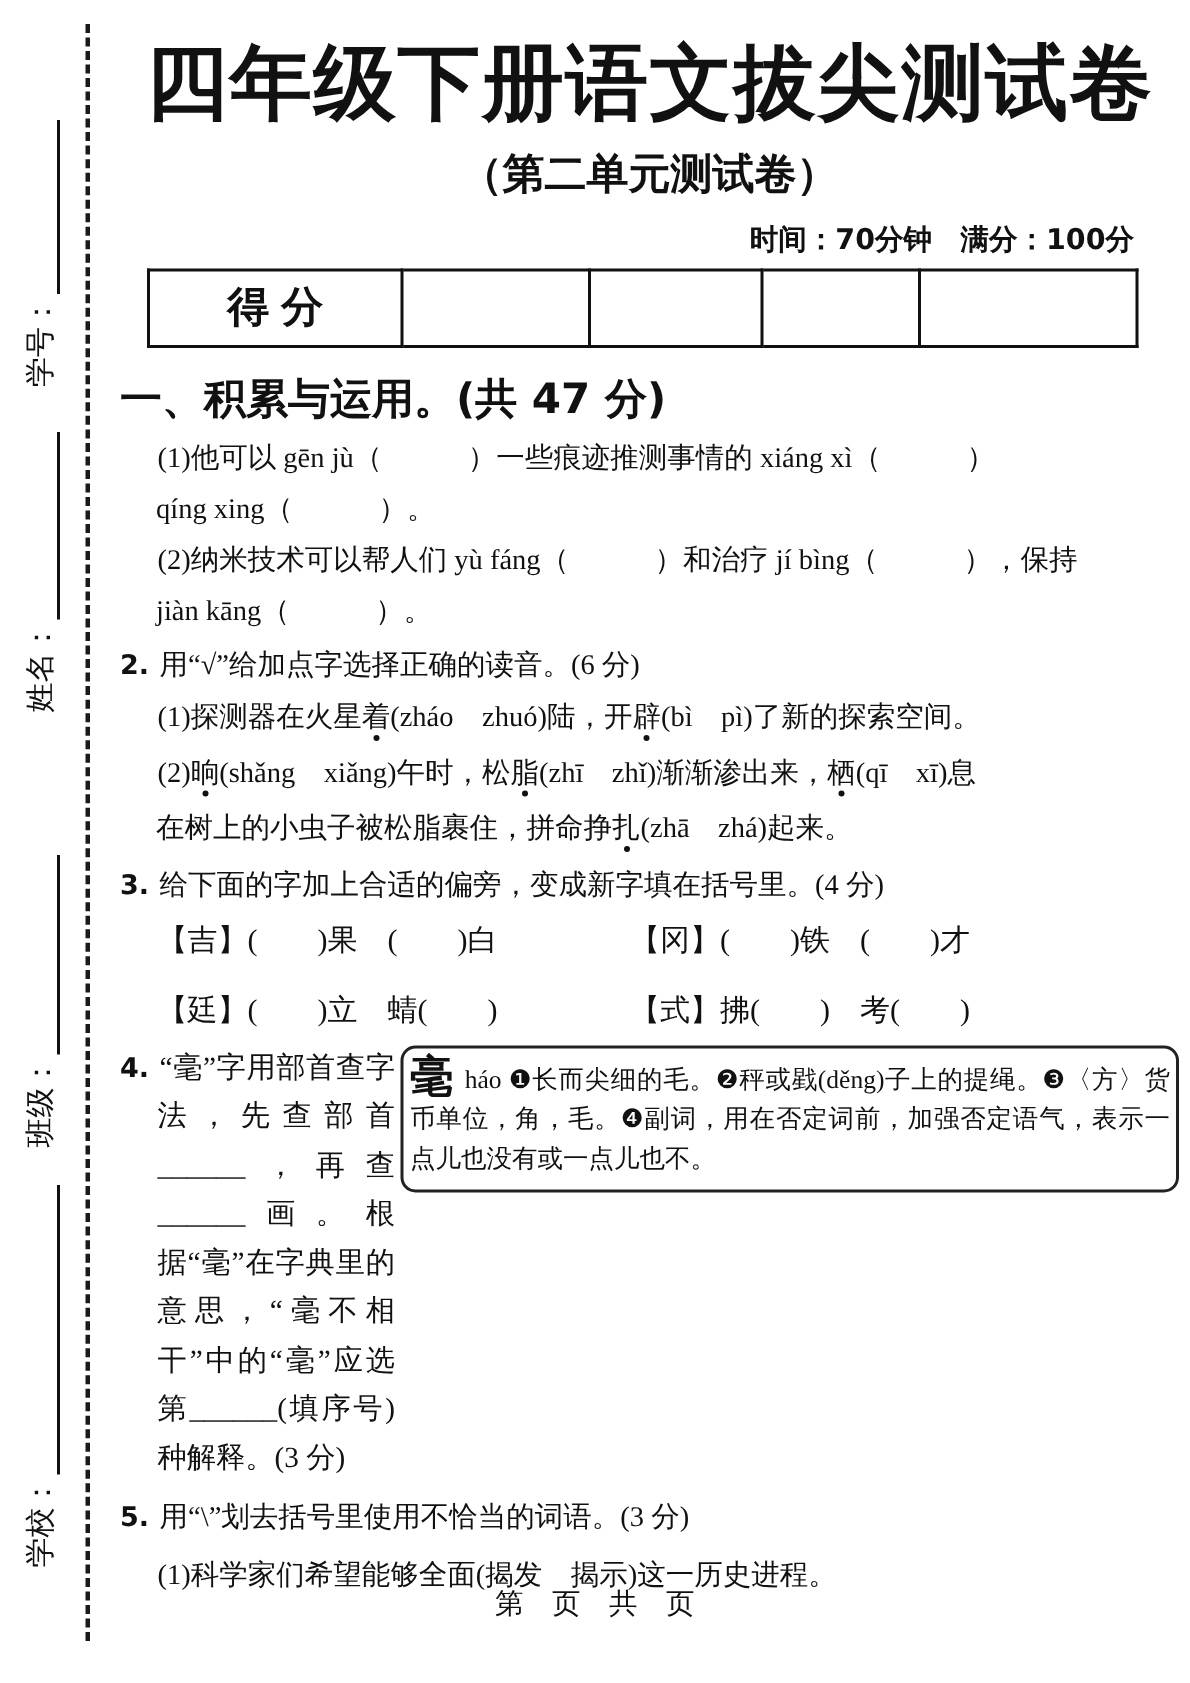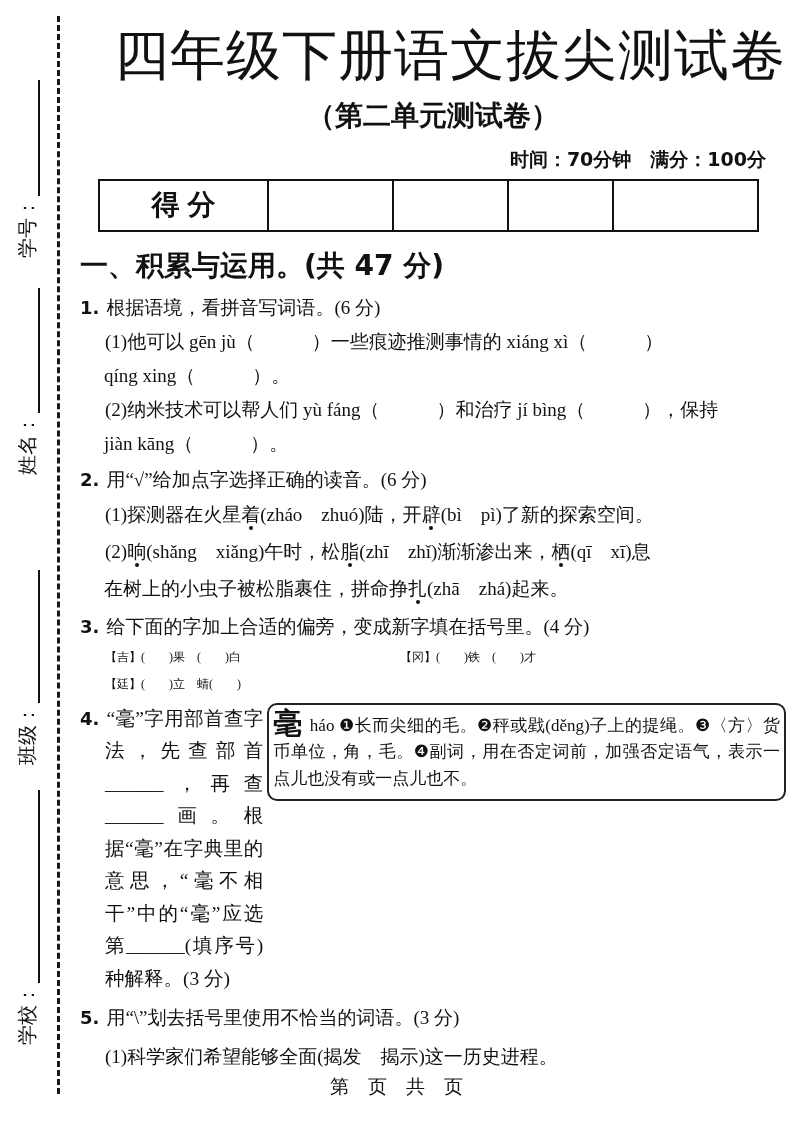--- a/index.html
+++ b/index.html
@@ -14,29 +14,29 @@
   }
   .seal-field{
     position:absolute;left:14px;transform-origin:0 0;transform:rotate(-90deg);
     display:flex;align-items:flex-end;height:26px;font-size:20px;white-space:nowrap;
   }
   .seal-label{flex:0 0 auto;line-height:26px;}
   .seal-blank{flex:1 1 auto;border-bottom:2px solid #111;height:22px;margin-left:2px;}
   
   .main{position:absolute;left:80px;top:0;width:706px;}
   h1.title{
-    margin:24px 0 0;text-align:right;font-family:"DejaVu Sans","Liberation Sans",sans-serif;
-    font-weight:400;font-size:55px;line-height:1.15;letter-spacing:1px;
+    margin:24px 0 0;text-align:center;font-family:"DejaVu Sans","Liberation Sans",sans-serif;
+    font-weight:700;font-size:55px;line-height:1.15;letter-spacing:1px;
   }
   h2.subtitle{
     margin:12px 0 0;text-align:center;font-family:"DejaVu Sans","Liberation Sans",sans-serif;
     font-weight:700;font-size:28px;line-height:1.2;
   }
   .meta{
-    margin:14px 20px 0 0;text-align:right;
+    margin:14px 30px 0 0;text-align:right;
     font-family:"DejaVu Sans","Liberation Sans",sans-serif;font-weight:600;font-size:19px;
   }
   table.score{
     border-collapse:collapse;margin:6px 0 0 18px;table-layout:fixed;
   }
   table.score td{
     border:2px solid #111;height:47px;text-align:center;vertical-align:middle;
     font-size:28px;font-weight:700;
   }
   td.wide-ls{letter-spacing:8px;text-indent:8px;}
@@ -49,34 +49,34 @@
   .qi{margin:7px 0 0 25px;font-size:19px;line-height:27px;}
   .cont{margin-left:24px;}
   .dotline{line-height:30px;}
   .dot{position:relative;}
   .dot::after{
     content:"";position:absolute;left:50%;bottom:-5px;width:4px;height:4px;
     background:#111;border-radius:50%;transform:translateX(-50%);
   }
   .q3grid{
     display:grid;grid-template-columns:295px 1fr;column-gap:0;row-gap:10px;
-    margin:9px 0 0 25px;font-size:12px;
+    margin:9px 0 0 25px;font-size:20px;gap:20px;
   }
   .q4row{display:flex;align-items:flex-start;margin-top:10px;}
   .q4text{width:372px;font-size:19.5px;line-height:32.5px;text-align:justify;
     padding-left:25px;text-indent:-25px;margin:0;}
   .dictbox{
     margin-left:4px;flex:1 1 auto;border:2px solid #222;border-radius:10px;
     padding:5px 4px 7px;font-size:17px;line-height:26.5px;text-align:justify;
   }
   .dict-char{font-size:29px;font-weight:700;margin-right:7px;vertical-align:-2px;
     font-family:"DejaVu Sans","Liberation Sans",sans-serif;}
   .q5 .qi{margin-top:12px;}
   .footer{
-    position:absolute;left:0;right:0;bottom:22px;text-align:center;font-size:19px;
+    position:absolute;left:0;right:0;bottom:40px;text-align:center;font-size:19px;
   }
 </style>
 </head>
 <body>
 
 <div class="page">
 
   <div class="seal-line"></div>
 
   <div class="seal-field" style="top:258px;width:178px;">
@@ -117,40 +117,40 @@
         <td></td>
         <td></td>
         <td></td>
       </tr>
     </tbody>
       </table>
 
     <div class="sec">一、积累与运用。(共 47 分)</div>
 
     <div class="q">
-      <p class="qt"><b class="qn">1.</b><span>根据语境，看拼音写词语。(6 分)</span></p>
       <p class="qi">(1)他可以 gēn jù（　　　）一些痕迹推测事情的 xiáng xì（　　　）</p>
       <p class="qi cont">qíng xing（　　　）。</p>
       <p class="qi">(2)纳米技术可以帮人们 yù fáng（　　　）和治疗 jí bìng（　　　），保持</p>
       <p class="qi cont">jiàn kāng（　　　）。</p>
     </div>
 
     <div class="q">
       <p class="qt"><b class="qn">2.</b><span>用“√”给加点字选择正确的读音。(6 分)</span></p>
       <p class="qi dotline"><span>(1)探测器在火星</span><span class="dot">着</span><span>(zháo　zhuó)陆，开</span><span class="dot">辟</span><span>(bì　pì)了新的探索空间。</span></p>
       <p class="qi dotline"><span>(2)</span><span class="dot">晌</span><span>(shǎng　xiǎng)午时，松</span><span class="dot">脂</span><span>(zhī　zhǐ)渐渐渗出来，</span><span class="dot">栖</span><span>(qī　xī)息</span></p>
       <p class="qi dotline cont"><span>在树上的小虫子被松脂裹住，拼命挣</span><span class="dot">扎</span><span>(zhā　zhá)起来。</span></p>
     </div>
 
     <div class="q">
       <p class="qt"><b class="qn">3.</b><span>给下面的字加上合适的偏旁，变成新字填在括号里。(4 分)</span></p>
       <div class="q3grid">
         <span>【吉】(　　)果　(　　)白</span>
         <span>【冈】(　　)铁　(　　)才</span>
         <span>【廷】(　　)立　蜻(　　)</span>
+        <span>【式】拂(　　)　考(　　)</span>
       </div>
     </div>
 
     <div class="q4row">
       <p class="q4text"><b class="qn">4.</b><span>“毫”字用部首查字法，先查部首______，再查______画。根据“毫”在字典里的意思，“毫不相干”中的“毫”应选第______(填序号)种解释。(3 分)</span></p>
       <div class="dictbox">
         <span class="dict-char">毫</span><span>háo ❶长而尖细的毛。❷秤或戥(děng)子上的提绳。❸〈方〉货币单位，角，毛。❹副词，用在否定词前，加强否定语气，表示一点儿也没有或一点儿也不。</span>
       </div>
     </div>
 

